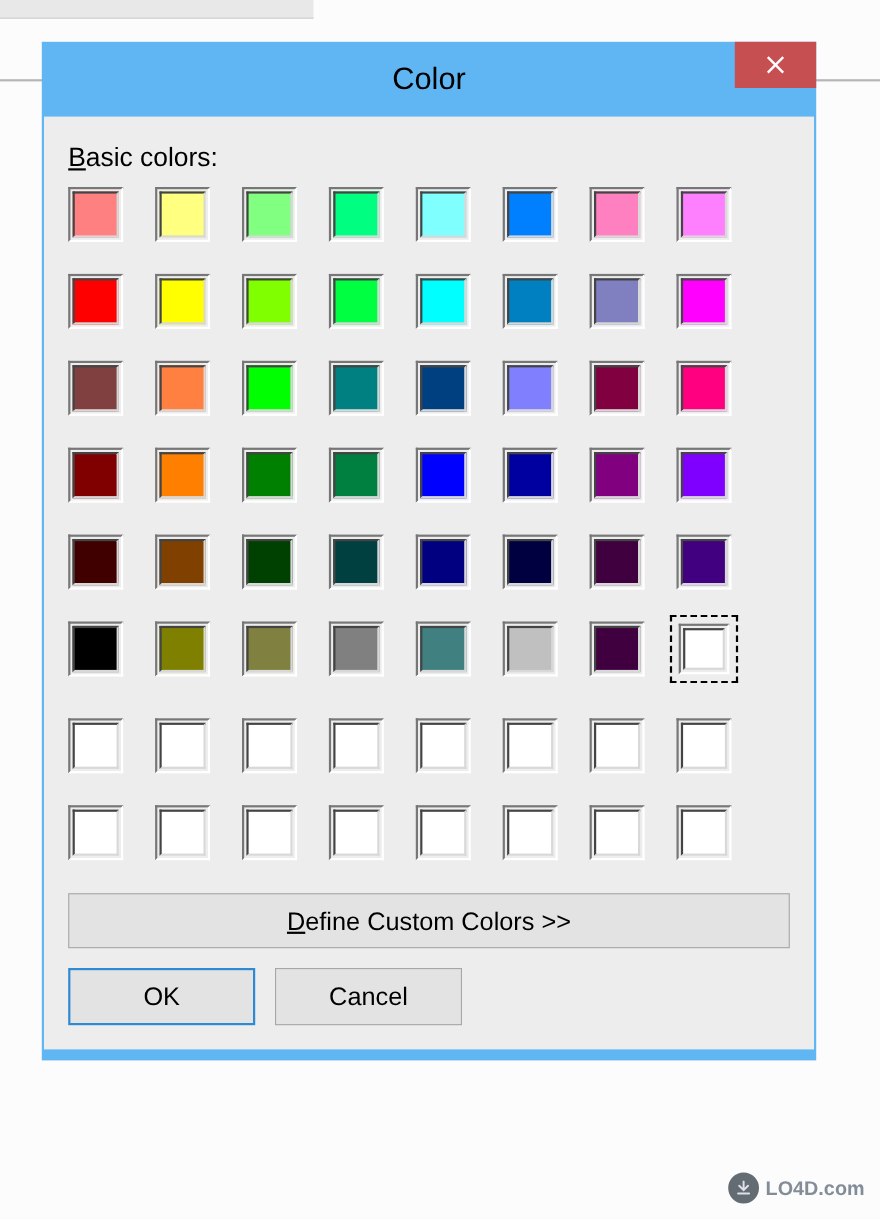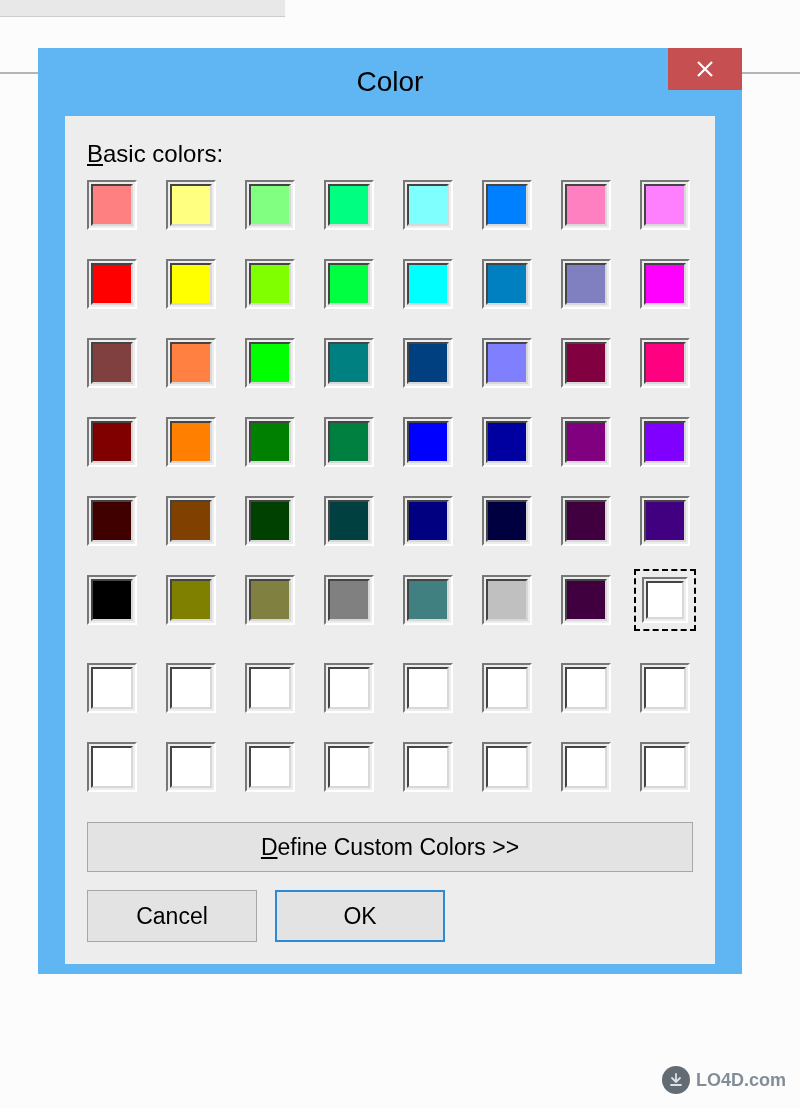--- a/index.html
+++ b/index.html
@@ -20,21 +20,21 @@
     }
     .bg-line {
       position: absolute;
       left: 0; top: 72px;
       width: 800px; height: 2px;
       background: #b5b5b5;
     }
     .dialog {
       position: absolute;
       left: 38px;
-      top: 48px;
+      top: 38px;
       width: 704px;
       background: #60b6f2;
       padding-bottom: 10px;
     }
     .titlebar {
       height: 68px;
       display: flex;
       align-items: center;
       justify-content: center;
       position: relative;
@@ -52,21 +52,21 @@
       height: 42px;
       background: #c65051;
       display: flex;
       align-items: center;
       justify-content: center;
       cursor: pointer;
     }
     .close-btn svg { width: 20px; height: 20px; }
     .body {
       background: #ededed;
-      margin: 0 27px;
+      margin: 0 2px;
       padding: 24px 22px 22px 22px;
     }
     .section-label {
       font-size: 24px;
       color: #000;
       margin-bottom: 12px;
     }
     .section-label .ul { text-decoration: underline; }
     .color-grid {
       display: grid;
@@ -504,22 +504,22 @@
         <div class="swatch">
           <div class="swatch-inner">
             <div class="swatch-fill" style="background: rgb(255, 255, 255);"></div>
           </div>
         </div>
       </div>
 
     <button class="define-btn"><span class="ul">D</span><span>efine Custom Colors &gt;&gt;</span></button>
 
     <div class="button-row">
+      <button class="btn primary">OK</button>
       <button class="btn">Cancel</button>
-      <button class="btn primary">OK</button>
     </div>
   </div>
 </div>
 
 <div class="watermark">
   <div class="watermark-circle">
     <svg width="14" height="14" viewBox="0 0 14 14">
         <path d="M7 1 v8 M3 5 l4 4 l4 -4 M2 12 h10" stroke="#d8dde2" stroke-width="1.8" fill="none" stroke-linecap="round"></path>
       </svg>
   </div>

